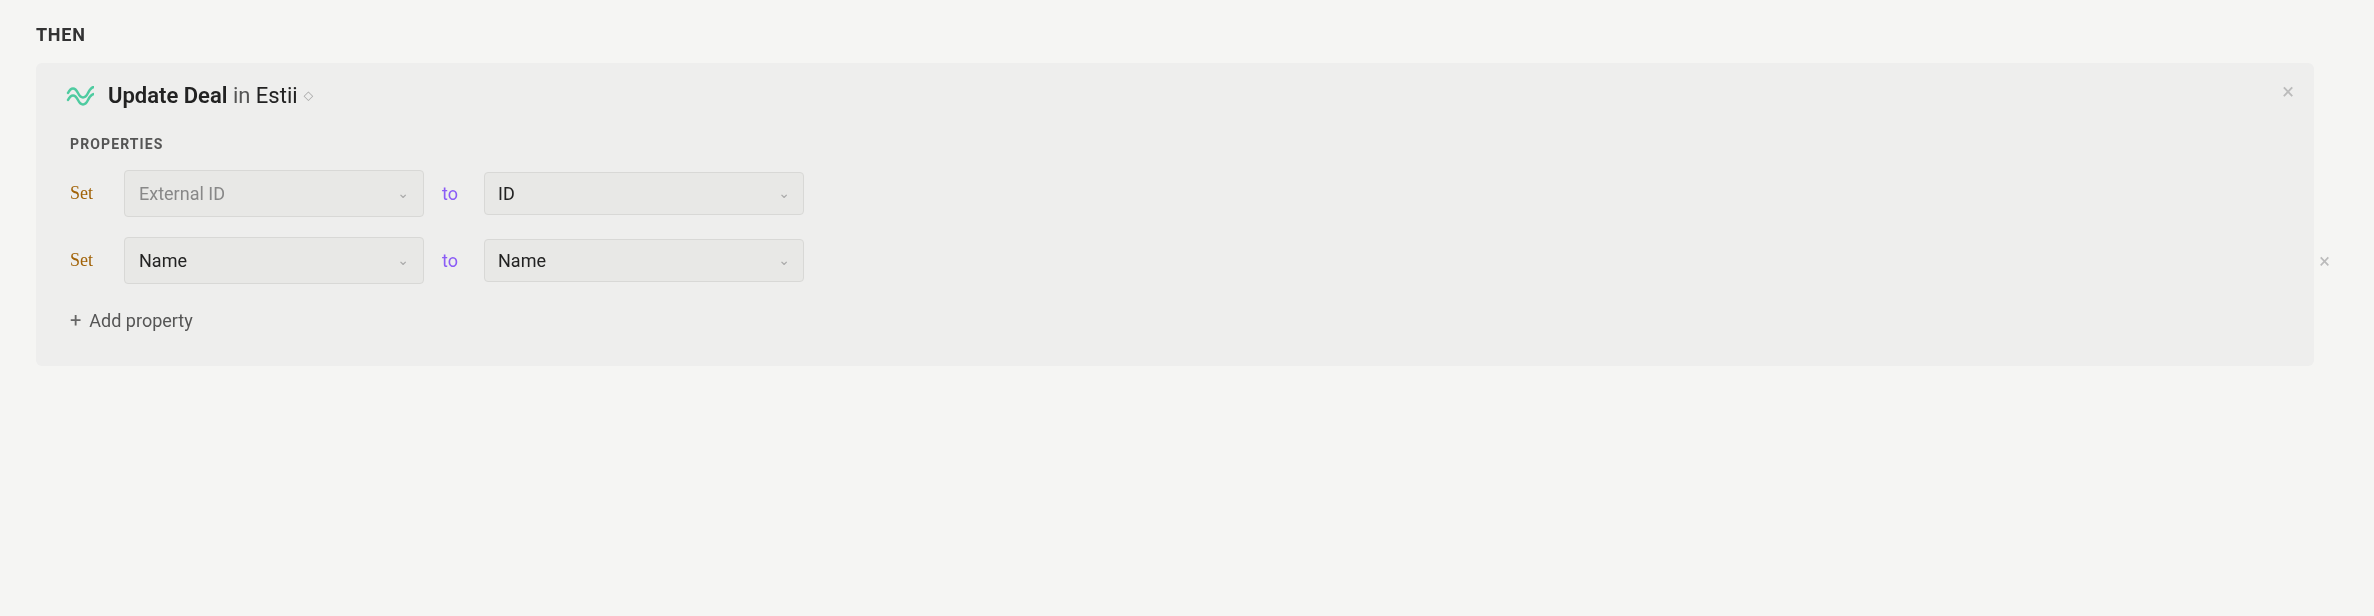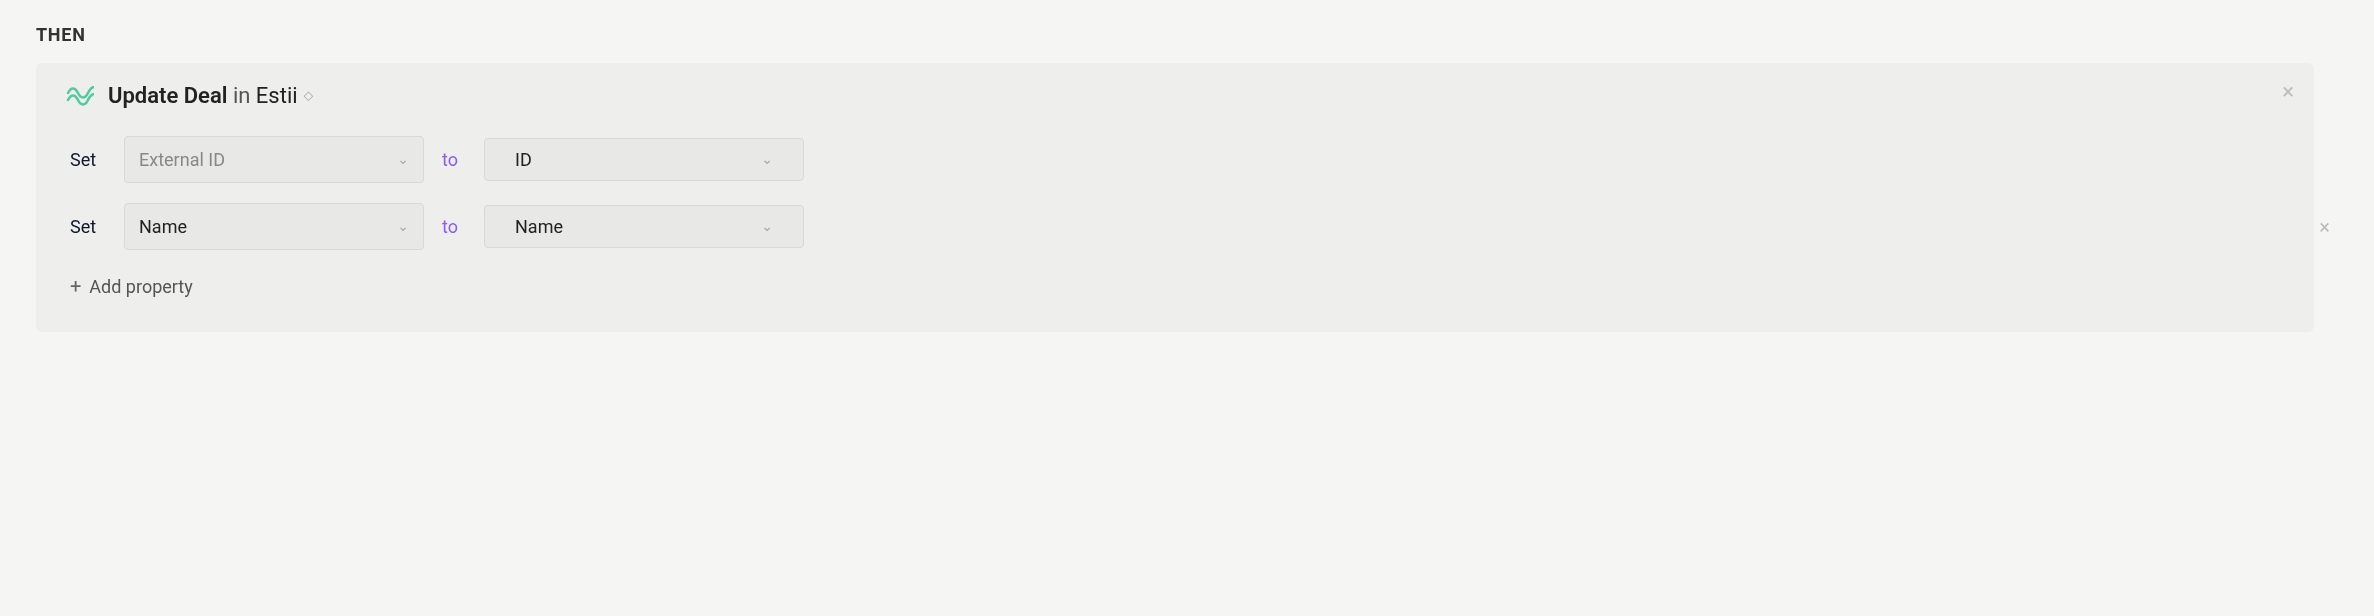--- a/index.html
+++ b/index.html
@@ -114,22 +114,23 @@
     .property-row {
       display: flex;
       align-items: center;
       gap: 18px;
       margin-bottom: 20px;
       position: relative;
     }
 
     .set-label {
       font-size: 18px;
-      color: #0f172a;
+      color: #a16207;
       min-width: 36px;
+      font-family: Liberation Serif, serif;
     }
 
     .property-select {
       display: flex;
       align-items: center;
       justify-content: space-between;
       background: #e8e8e6;
       border: 1px solid #d8d8d6;
       border-radius: 4px;
       padding: 12px 14px;
@@ -157,21 +158,21 @@
       min-width: 24px;
     }
 
     .value-select {
       display: flex;
       align-items: center;
       justify-content: space-between;
       background: #e8e8e6;
       border: 1px solid #d8d8d6;
       border-radius: 4px;
-      padding: 10px 30px;
+      padding: 10px 13px;
       width: 320px;
       cursor: pointer;
       font-size: 18px;
       color: #222;
     }
 
     .close-btn-row {
       position: absolute;
       right: -46px;
       top: 50%;
@@ -230,20 +231,21 @@
 
       <div class="action-title dropdown-trigger">
         <span>
           <strong>Update Deal</strong><span class="in-label"> in </span><span class="org-name">Estii</span>
         </span>
         <span class="chevron-icon">⬦</span>
       </div>
     </div>
 
     <div class="properties-section">
+      <div class="properties-label">PROPERTIES</div>
 
       <div class="property-row">
         <span class="set-label">Set</span>
 
         <div class="property-select">
           <span style="color:#888;">External ID</span>
           <span class="select-chevron">
             ⌄<br>
           </span>
         </div>

